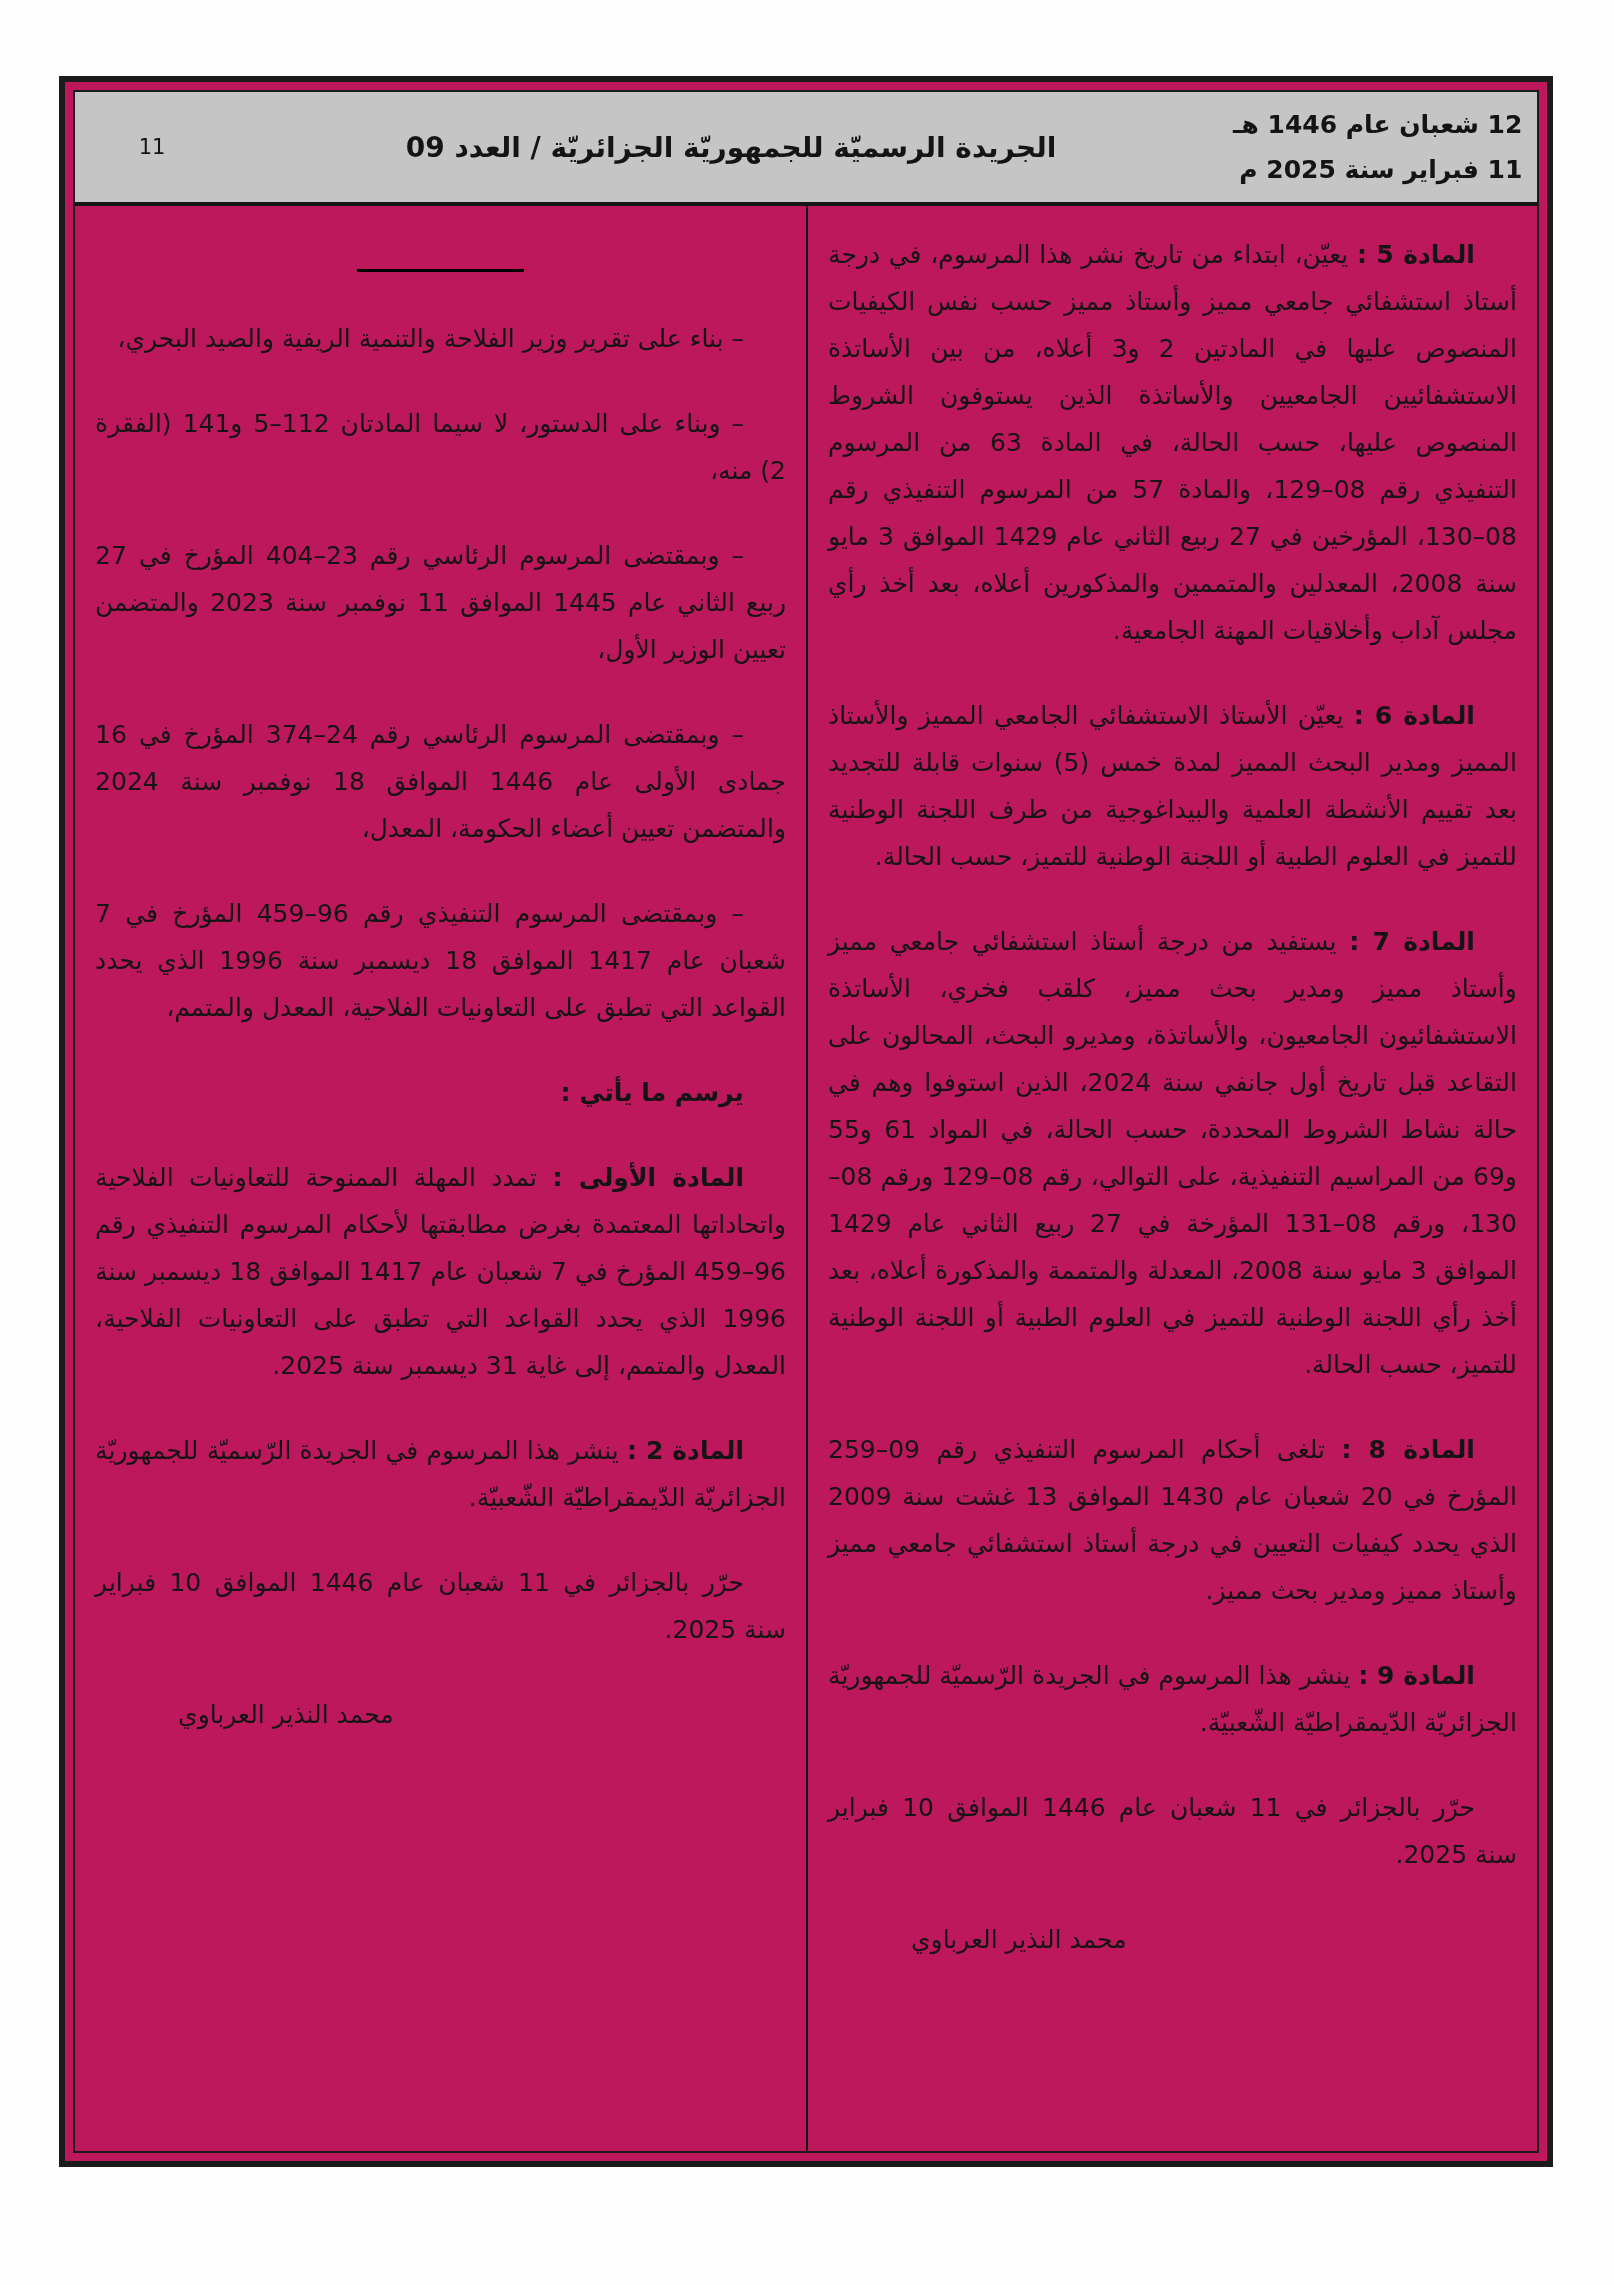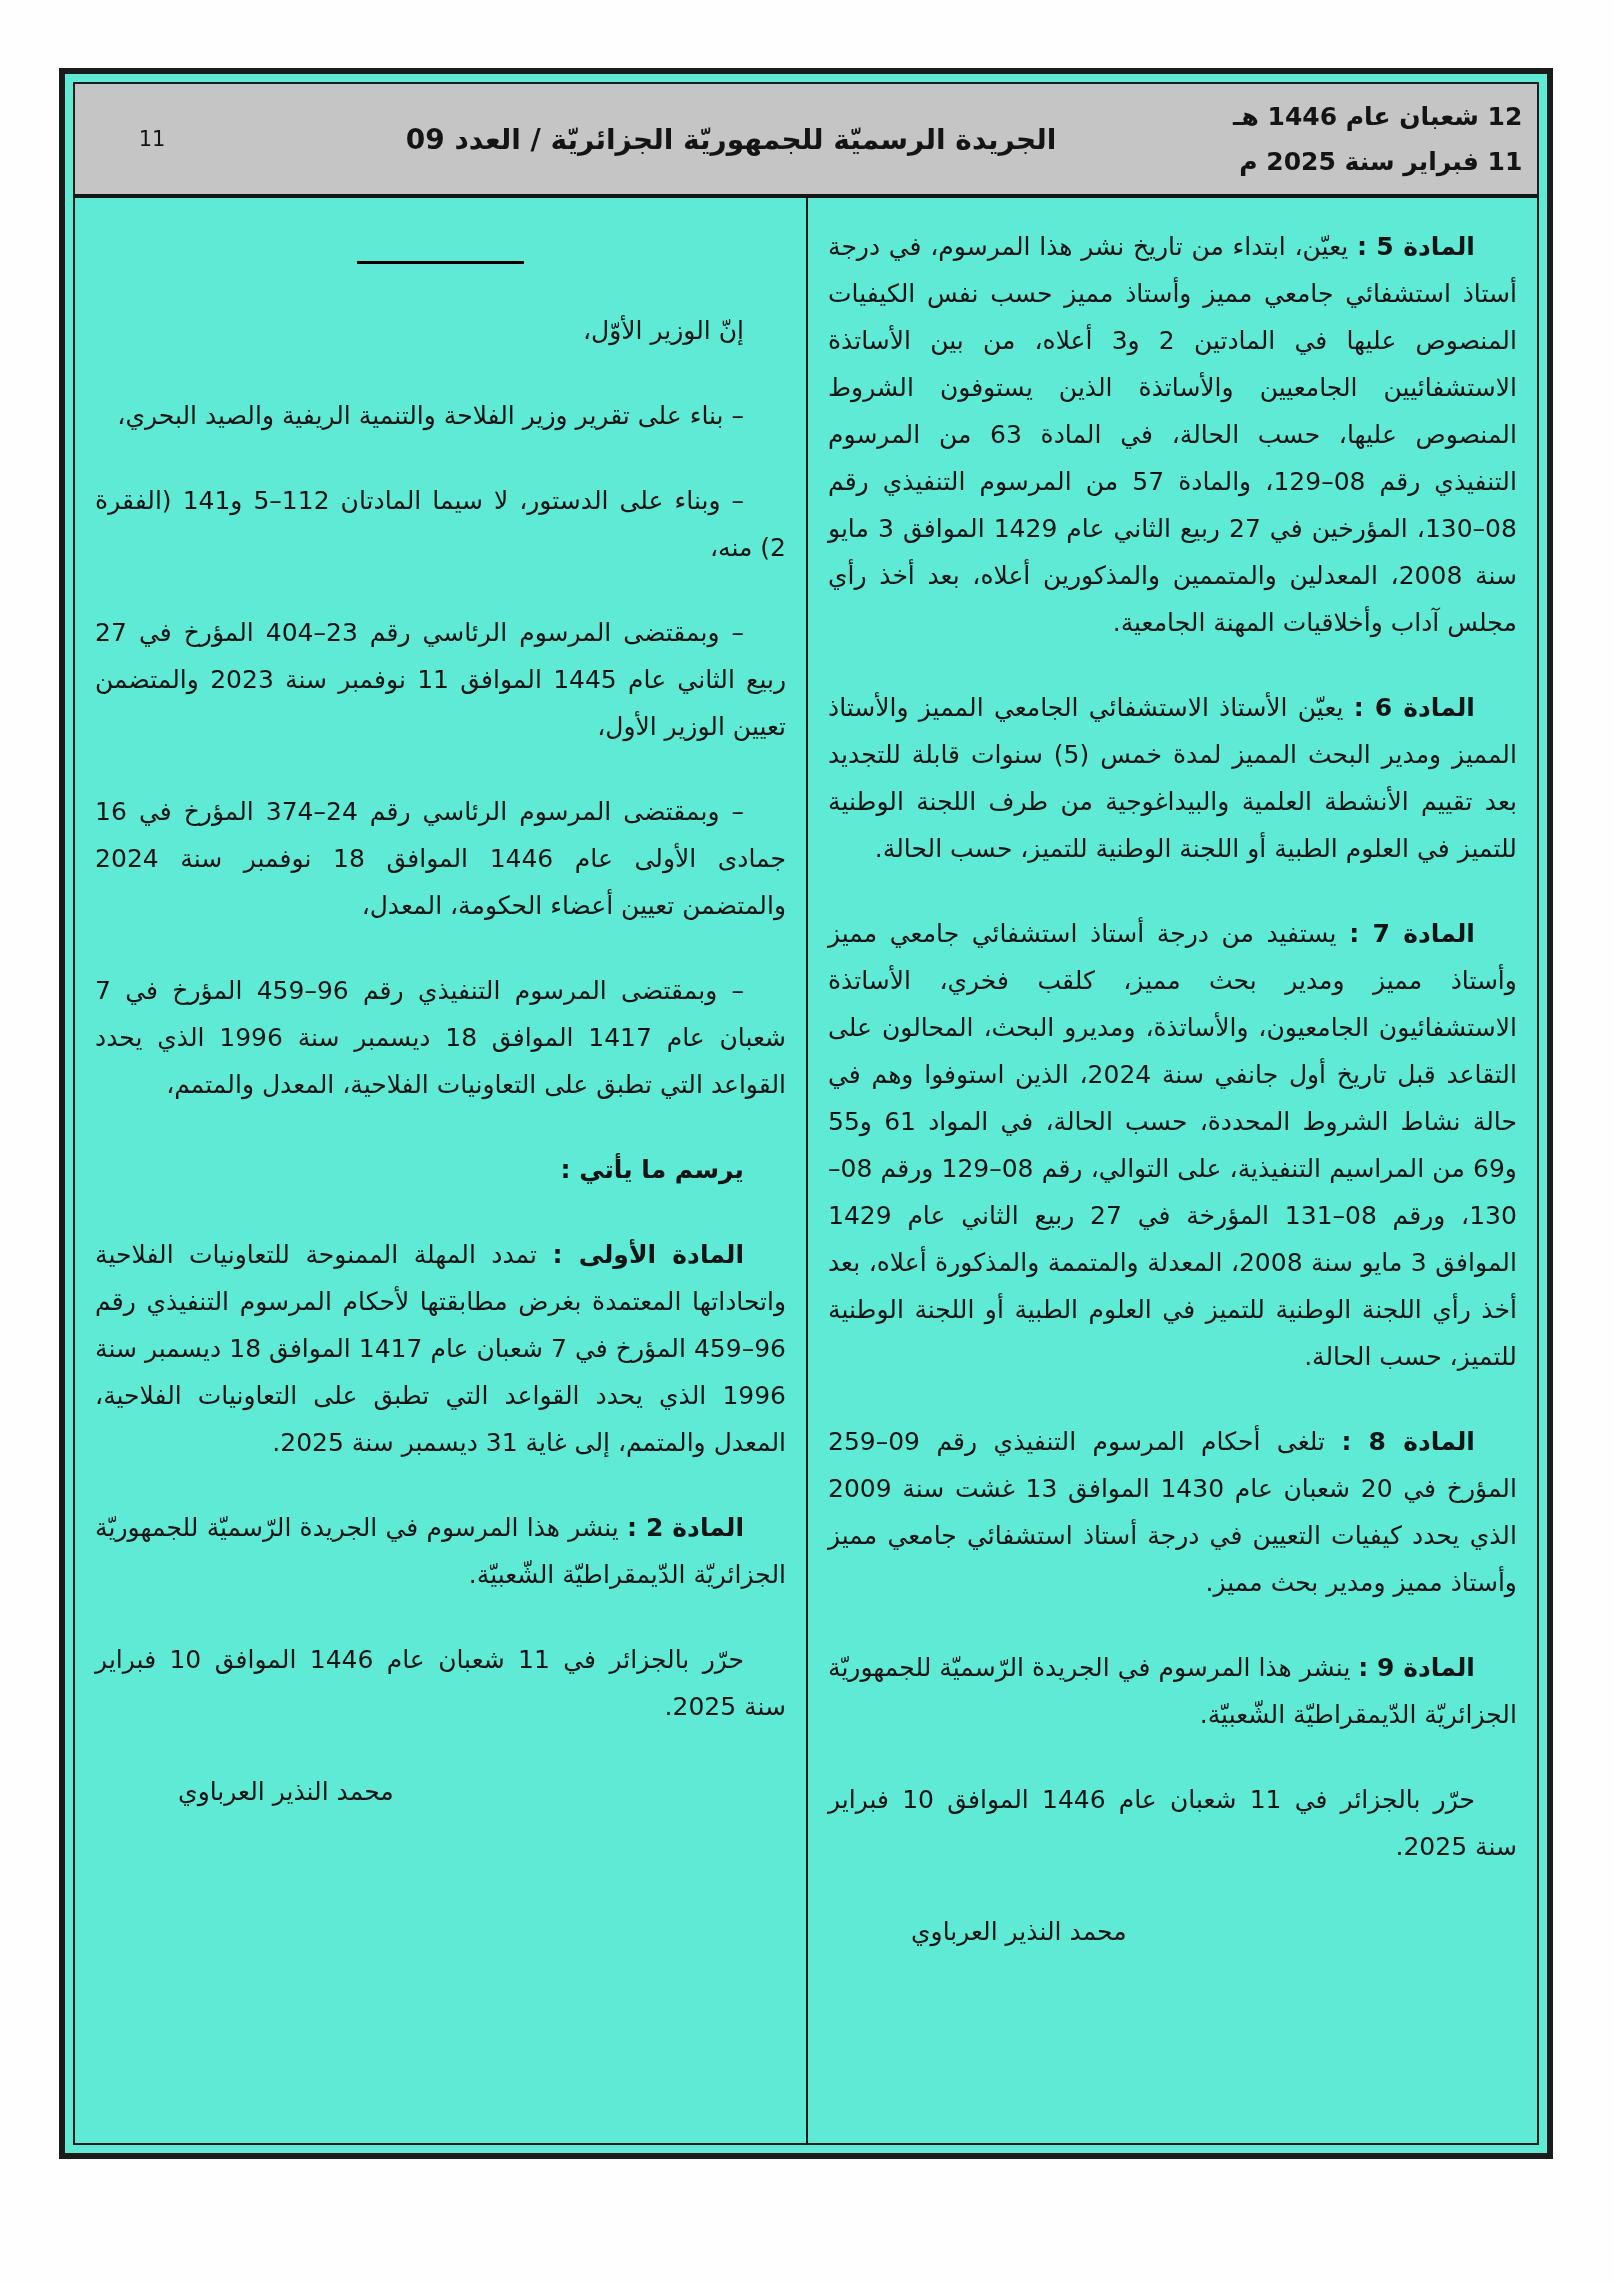--- a/index.html
+++ b/index.html
@@ -5,26 +5,26 @@
   html,body{margin:0;padding:0;background:#e9e9e9;}
   .page{
     position:relative;
     width:1615px;height:2285px;
     background:#fefefe;
     overflow:hidden;
     font-family:"DejaVu Sans",sans-serif;
     color:#141414;
   }
   .frame-outer{
-    position:absolute;left:60px;top:68px;
+    position:absolute;left:60px;top:76px;
     width:1494px;height:2091px;
     box-sizing:border-box;
     border:6.3px solid #1b1b1b;
     padding:8.1px;
-    background:#5eead4;
+    background:#be185d;
   }
   .frame-inner{
     width:100%;height:100%;
     box-sizing:border-box;
     border:2.7px solid #1b1b1b;
     display:flex;flex-direction:column;
     overflow:hidden;
   }
   .header{
     flex:0 0 114px;
@@ -126,21 +126,20 @@
           <p><span class="article-label">المادة 6 :</span><span> يعيّن الأستاذ الاستشفائي الجامعي المميز والأستاذ المميز ومدير البحث المميز لمدة خمس (5) سنوات قابلة للتجديد بعد تقييم الأنشطة العلمية والبيداغوجية من طرف اللجنة الوطنية للتميز في العلوم الطبية أو اللجنة الوطنية للتميز، حسب الحالة.</span></p>
           <p><span class="article-label">المادة 7 :</span><span> يستفيد من درجة أستاذ استشفائي جامعي مميز وأستاذ مميز ومدير بحث مميز، كلقب فخري، الأساتذة الاستشفائيون الجامعيون، والأساتذة، ومديرو البحث، المحالون على التقاعد قبل تاريخ أول جانفي سنة 2024، الذين استوفوا وهم في حالة نشاط الشروط المحددة، حسب الحالة، في المواد 61 و55 و69 من المراسيم التنفيذية، على التوالي، رقم 08–129 ورقم 08–130، ورقم 08–131 المؤرخة في 27 ربيع الثاني عام 1429 الموافق 3 مايو سنة 2008، المعدلة والمتممة والمذكورة أعلاه، بعد أخذ رأي اللجنة الوطنية للتميز في العلوم الطبية أو اللجنة الوطنية للتميز، حسب الحالة.</span></p>
           <p><span class="article-label">المادة 8 :</span><span> تلغى أحكام المرسوم التنفيذي رقم 09–259 المؤرخ في 20 شعبان عام 1430 الموافق 13 غشت سنة 2009 الذي يحدد كيفيات التعيين في درجة أستاذ استشفائي جامعي مميز وأستاذ مميز ومدير بحث مميز.</span></p>
           <p><span class="article-label">المادة 9 :</span><span> ينشر هذا المرسوم في الجريدة الرّسميّة للجمهوريّة الجزائريّة الدّيمقراطيّة الشّعبيّة.</span></p>
           <p>حرّر بالجزائر في 11 شعبان عام 1446 الموافق 10 فبراير سنة 2025.</p>
           <p class="signature">محمد النذير العرباوي</p>
         </div>
 
         <div class="col">
           <hr class="rule-short">
-          <p class="preamble-intro">إنّ الوزير الأوّل،</p>
           <p>– بناء على تقرير وزير الفلاحة والتنمية الريفية والصيد البحري،</p>
           <p>– وبناء على الدستور، لا سيما المادتان 112–5 و141 (الفقرة 2) منه،</p>
           <p>– وبمقتضى المرسوم الرئاسي رقم 23–404 المؤرخ في 27 ربيع الثاني عام 1445 الموافق 11 نوفمبر سنة 2023 والمتضمن تعيين الوزير الأول،</p>
           <p>– وبمقتضى المرسوم الرئاسي رقم 24–374 المؤرخ في 16 جمادى الأولى عام 1446 الموافق 18 نوفمبر سنة 2024 والمتضمن تعيين أعضاء الحكومة، المعدل،</p>
           <p>– وبمقتضى المرسوم التنفيذي رقم 96–459 المؤرخ في 7 شعبان عام 1417 الموافق 18 ديسمبر سنة 1996 الذي يحدد القواعد التي تطبق على التعاونيات الفلاحية، المعدل والمتمم،</p>
           <p class="enacting">يرسم ما يأتي :</p>
           <p><span class="article-label">المادة الأولى :</span><span> تمدد المهلة الممنوحة للتعاونيات الفلاحية واتحاداتها المعتمدة بغرض مطابقتها لأحكام المرسوم التنفيذي رقم 96–459 المؤرخ في 7 شعبان عام 1417 الموافق 18 ديسمبر سنة 1996 الذي يحدد القواعد التي تطبق على التعاونيات الفلاحية، المعدل والمتمم، إلى غاية 31 ديسمبر سنة 2025.</span></p>
           <p><span class="article-label">المادة 2 :</span><span> ينشر هذا المرسوم في الجريدة الرّسميّة للجمهوريّة الجزائريّة الدّيمقراطيّة الشّعبيّة.</span></p>
           <p>حرّر بالجزائر في 11 شعبان عام 1446 الموافق 10 فبراير سنة 2025.</p>
           <p class="signature">محمد النذير العرباوي</p>

